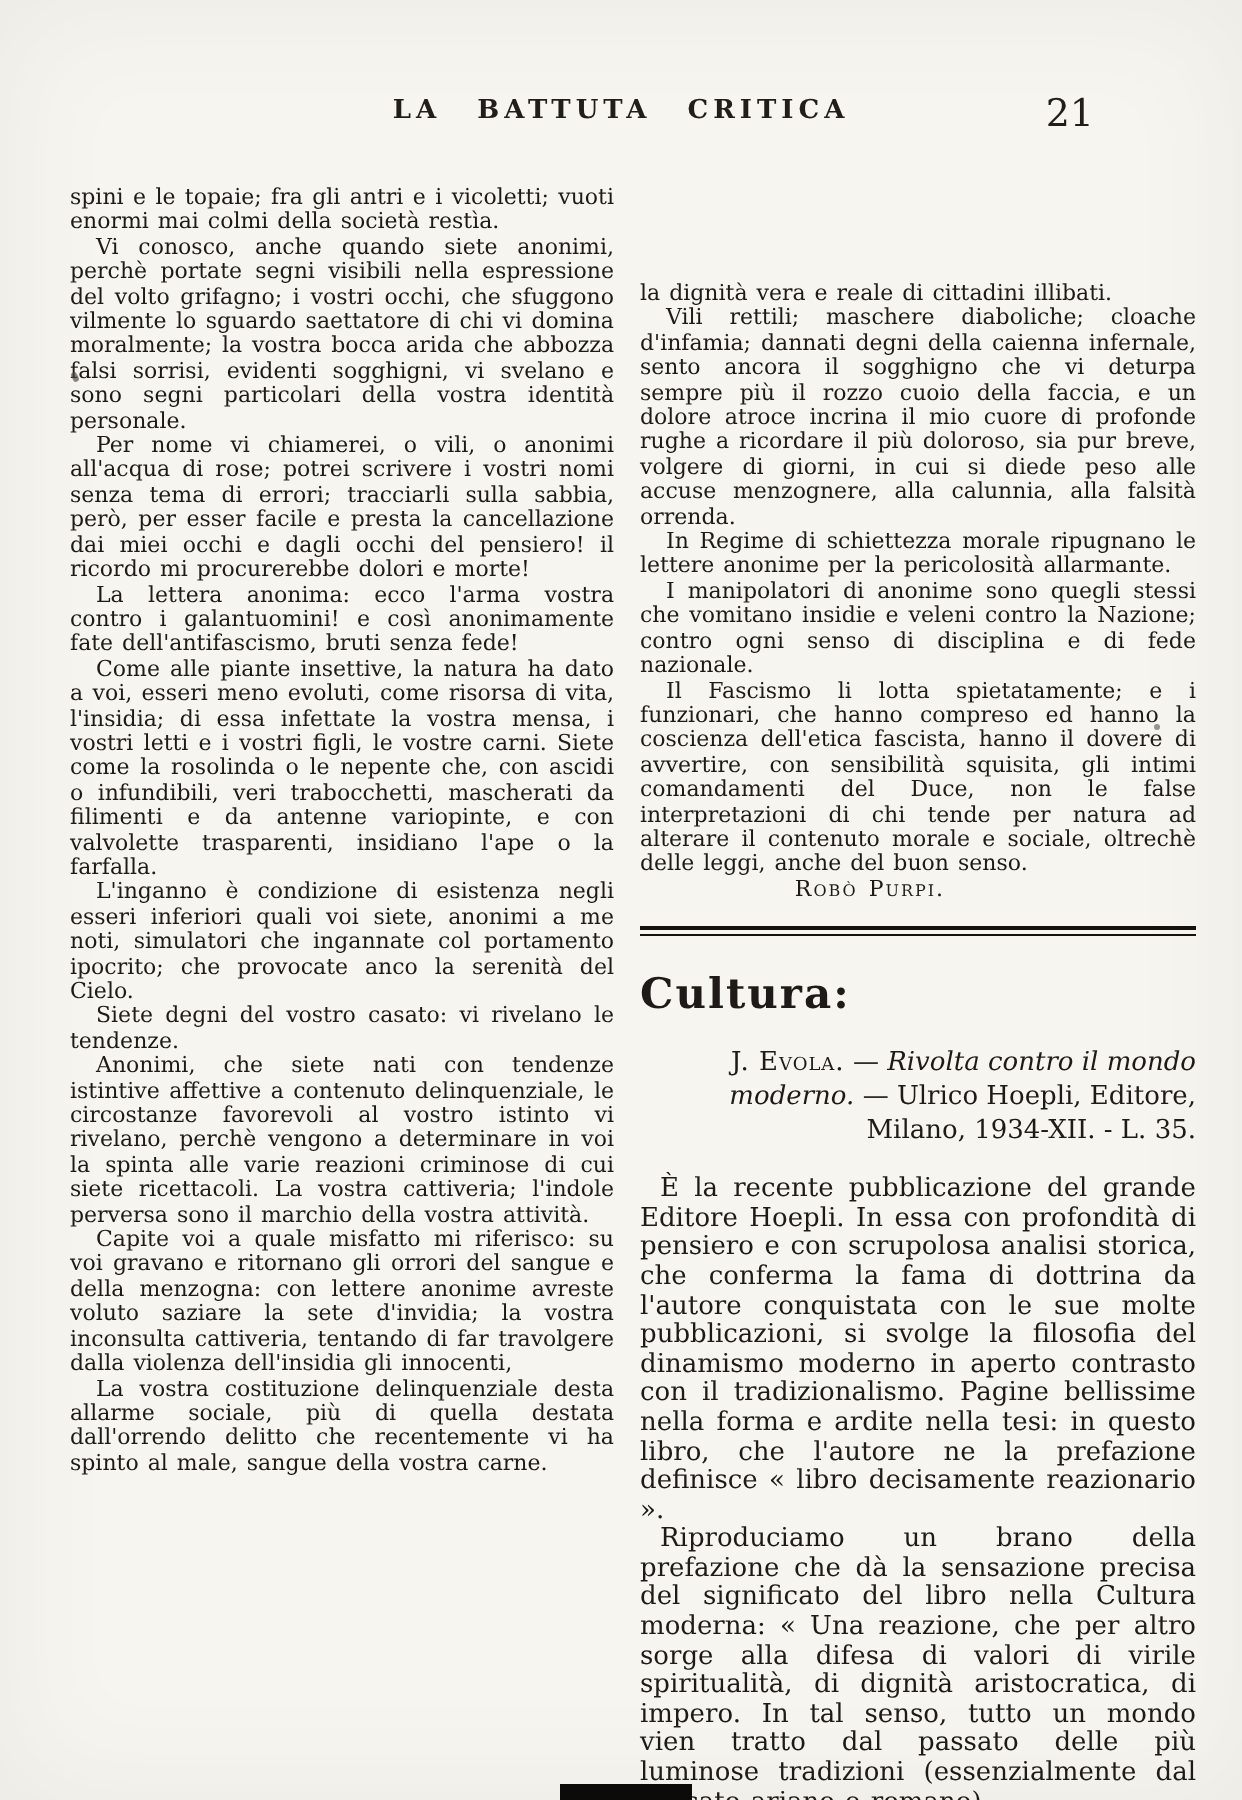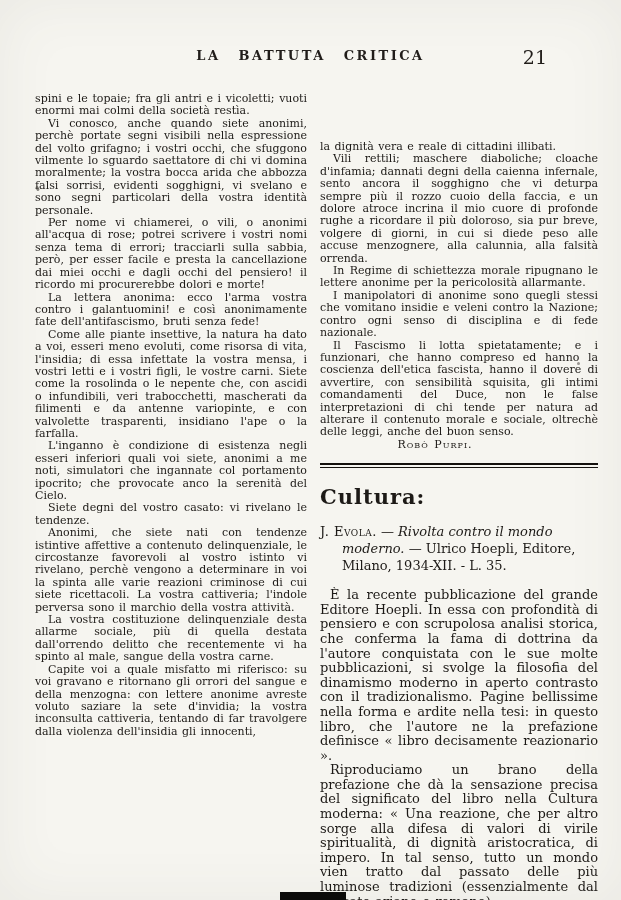--- a/index.html
+++ b/index.html
@@ -78,21 +78,21 @@
     letter-spacing: 1px;
     text-indent: 0;
     text-align: left;
   }
   .citation {
     margin: 0 0 14px 0;
     font-size: 13px;
     line-height: 17px;
     padding-left: 22px;
     text-indent: -22px;
-    text-align: left;
+    text-align: right;
   }
   .citation .author {
     font-variant: small-caps;
     letter-spacing: 0.5px;
   }
   .citation .book-title { font-style: italic; }
   .review-text p {
     margin: 0;
     font-size: 13px;
     line-height: 14.6px;
@@ -131,22 +131,22 @@
 
 <section class="column col-left article-text">
   <p class="no-indent">spini e le topaie; fra gli antri e i vicoletti; vuoti enormi mai colmi della società restìa.</p>
   <p>Vi conosco, anche quando siete anonimi, perchè portate segni visibili nella espressione del volto grifagno; i vostri occhi, che sfuggono vilmente lo sguardo saettatore di chi vi domina moralmente; la vostra bocca arida che abbozza falsi sorrisi, evidenti sogghigni, vi svelano e sono segni particolari della vostra identità personale.</p>
   <p>Per nome vi chiamerei, o vili, o anonimi all'acqua di rose; potrei scrivere i vostri nomi senza tema di errori; tracciarli sulla sabbia, però, per esser facile e presta la cancellazione dai miei occhi e dagli occhi del pensiero! il ricordo mi procurerebbe dolori e morte!</p>
   <p>La lettera anonima: ecco l'arma vostra contro i galantuomini! e così anonimamente fate dell'antifascismo, bruti senza fede!</p>
   <p>Come alle piante insettive, la natura ha dato a voi, esseri meno evoluti, come risorsa di vita, l'insidia; di essa infettate la vostra mensa, i vostri letti e i vostri figli, le vostre carni. Siete come la rosolinda o le nepente che, con ascidi o infundibili, veri trabocchetti, mascherati da filimenti e da antenne variopinte, e con valvolette trasparenti, insidiano l'ape o la farfalla.</p>
   <p>L'inganno è condizione di esistenza negli esseri inferiori quali voi siete, anonimi a me noti, simulatori che ingannate col portamento ipocrito; che provocate anco la serenità del Cielo.</p>
   <p>Siete degni del vostro casato: vi rivelano le tendenze.</p>
   <p>Anonimi, che siete nati con tendenze istintive affettive a contenuto delinquenziale, le circostanze favorevoli al vostro istinto vi rivelano, perchè vengono a determinare in voi la spinta alle varie reazioni criminose di cui siete ricettacoli. La vostra cattiveria; l'indole perversa sono il marchio della vostra attività.</p>
+  <p>Capite voi a quale misfatto mi riferisco: su voi gravano e ritornano gli orrori del sangue e della menzogna: con lettere anonime avreste voluto saziare la sete d'invidia; la vostra inconsulta cattiveria, tentando di far travolgere dalla violenza dell'insidia gli innocenti,</p>
   <p>La vostra costituzione delinquenziale desta allarme sociale, più di quella destata dall'orrendo delitto che recentemente vi ha spinto al male, sangue della vostra carne.</p>
-  <p>Capite voi a quale misfatto mi riferisco: su voi gravano e ritornano gli orrori del sangue e della menzogna: con lettere anonime avreste voluto saziare la sete d'invidia; la vostra inconsulta cattiveria, tentando di far travolgere dalla violenza dell'insidia gli innocenti,</p>
 </section>
 
 <section class="column col-right">
   <div class="article-text">
     <p class="no-indent">la dignità vera e reale di cittadini illibati.</p>
     <p>Vili rettili; maschere diaboliche; cloache d'infamia; dannati degni della caienna infernale, sento ancora il sogghigno che vi deturpa sempre più il rozzo cuoio della faccia, e un dolore atroce incrina il mio cuore di profonde rughe a ricordare il più doloroso, sia pur breve, volgere di giorni, in cui si diede peso alle accuse menzognere, alla calunnia, alla falsità orrenda.</p>
     <p>In Regime di schiettezza morale ripugnano le lettere anonime per la pericolosità allarmante.</p>
     <p>I manipolatori di anonime sono quegli stessi che vomitano insidie e veleni contro la Nazione; contro ogni senso di disciplina e di fede nazionale.</p>
     <p>Il Fascismo li lotta spietatamente; e i funzionari, che hanno compreso ed hanno la coscienza dell'etica fascista, hanno il dovere di avvertire, con sensibilità squisita, gli intimi comandamenti del Duce, non le false interpretazioni di chi tende per natura ad alterare il contenuto morale e sociale, oltrechè delle leggi, anche del buon senso.</p>
     <p class="signature">Robò Purpi.</p>

